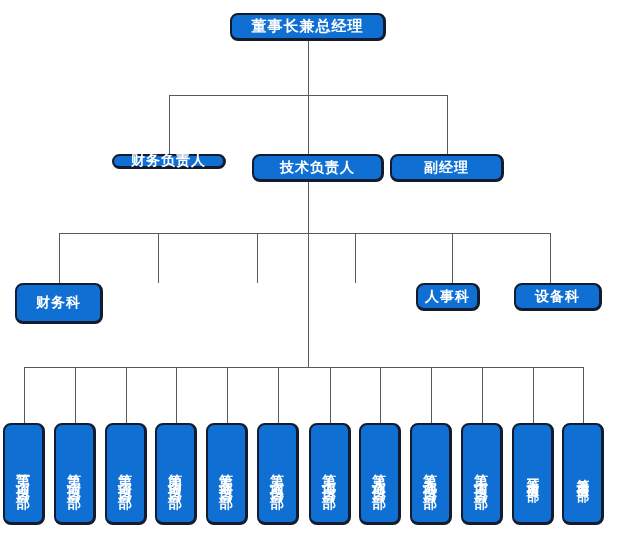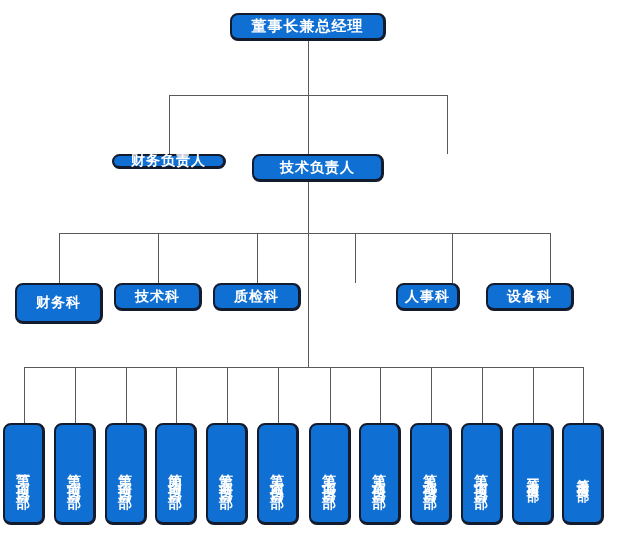--- a/index.html
+++ b/index.html
@@ -87,26 +87,25 @@
       M431 367 V423
       M482 367 V423
       M533 367 V423
       M583 367 V423"></path>
   </svg>
 
   <div class="node root" style="left:230px; top:13px; width:156px; height:28px;">董事长兼总经理</div>
 
   <div class="node" style="left:112px; top:154px; width:114px; height:15px;">财务负责人</div>
   <div class="node" style="left:252px; top:154px; width:132px; height:28px;">技术负责人</div>
+  <div class="node" style="left:390px; top:154px; width:114px; height:28px;">副经理</div>
 
   <div class="node" style="left:15px;  top:283px; width:88px; height:41px;">财务科</div>
-  <div class="node" style="left:114px; top:283px; width:88px; height:28px;">技术科</div>
-  <div class="node" style="left:213px; top:283px; width:88px; height:28px;">质检科</div>
-  <div class="node" style="left:396px; top:283px; width:64px; height:28px;">人事科</div>
-  <div class="node" style="left:486px; top:283px; width:88px; height:28px;">设备科</div>
+  <div class="node" style="left:416px; top:283px; width:64px; height:28px;">人事科</div>
+  <div class="node" style="left:514px; top:283px; width:88px; height:28px;">设备科</div>
 
   <div class="node v" style="left:3px;   top:423px; width:42px; height:102px;">第一项目部</div>
   <div class="node v" style="left:54px;  top:423px; width:42px; height:102px;">第二项目部</div>
   <div class="node v" style="left:105px; top:423px; width:42px; height:102px;">第三项目部</div>
   <div class="node v" style="left:155px; top:423px; width:42px; height:102px;">第四项目部</div>
   <div class="node v" style="left:206px; top:423px; width:42px; height:102px;">第五项目部</div>
   <div class="node v" style="left:257px; top:423px; width:42px; height:102px;">第六项目部</div>
   <div class="node v" style="left:309px; top:423px; width:42px; height:102px;">第七项目部</div>
   <div class="node v" style="left:359px; top:423px; width:42px; height:102px;">第八项目部</div>
   <div class="node v" style="left:410px; top:423px; width:42px; height:102px;">第九项目部</div>

